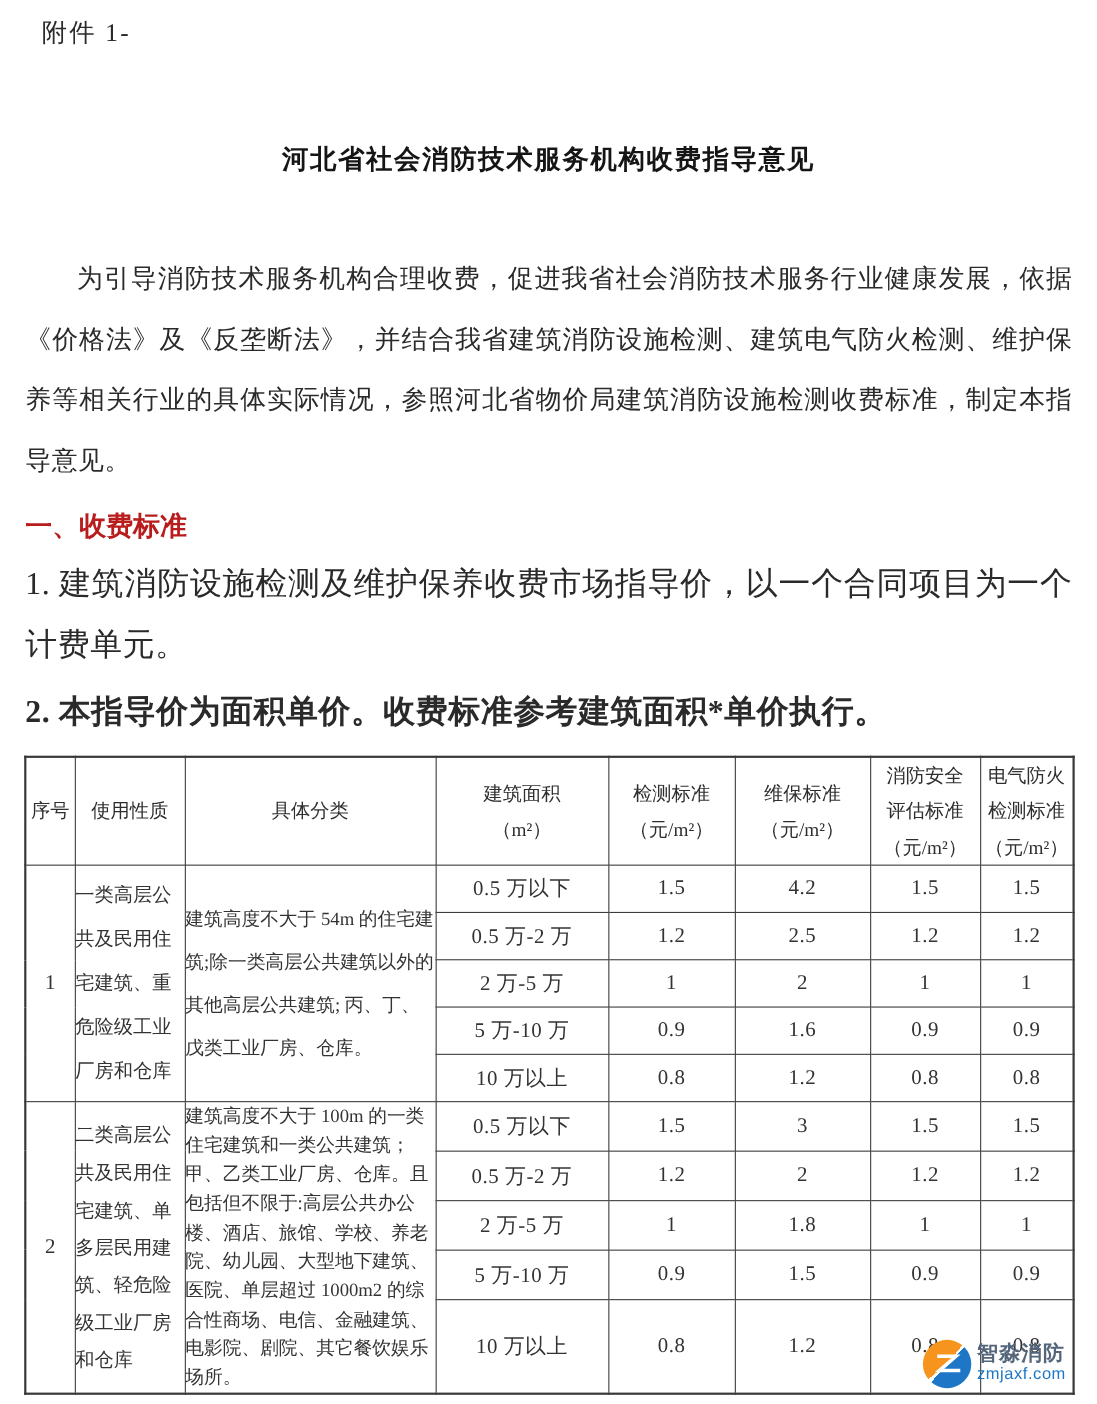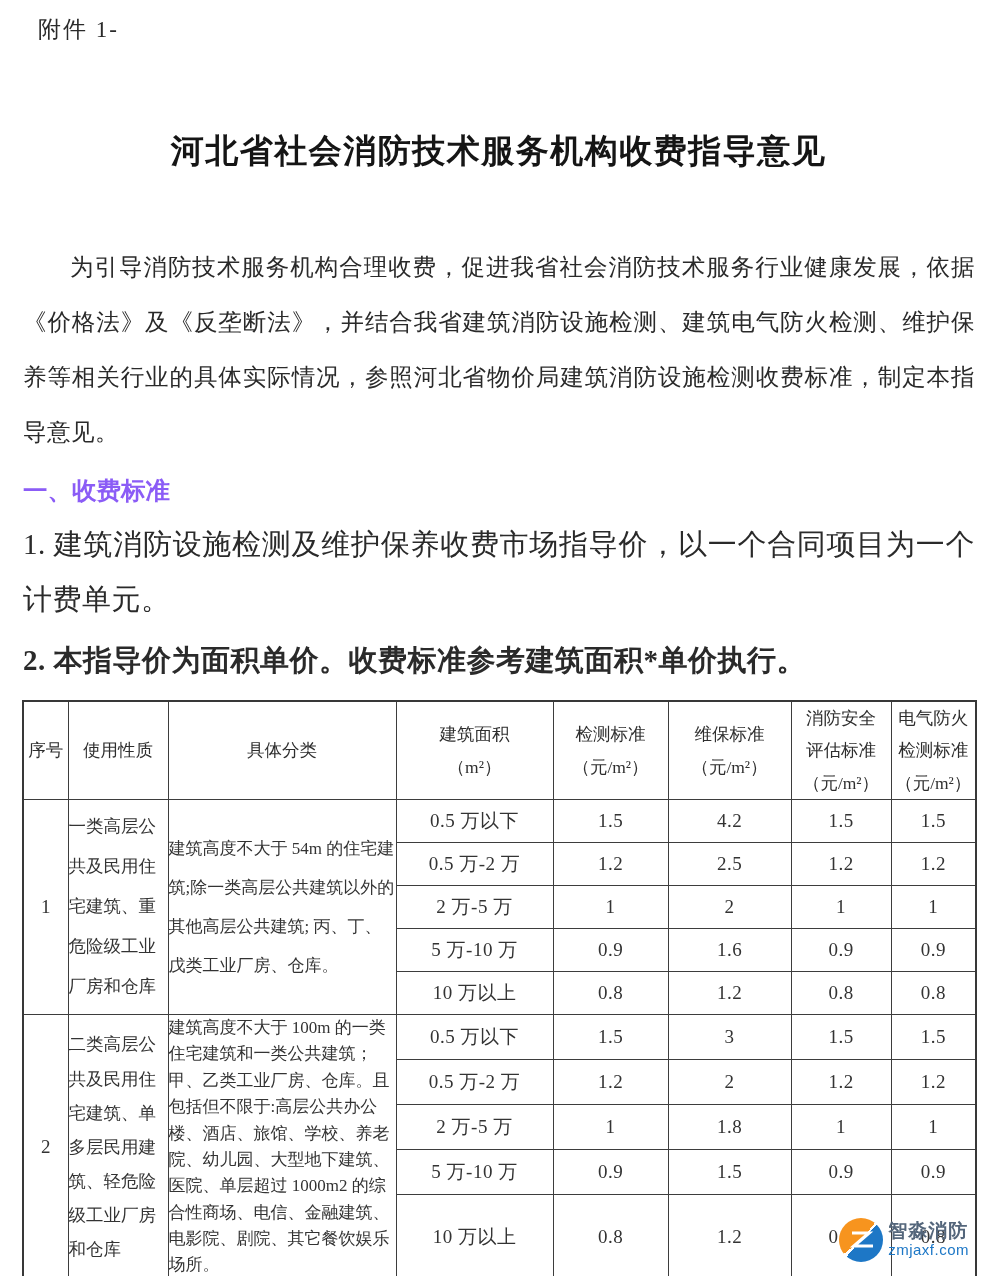--- a/index.html
+++ b/index.html
@@ -12,39 +12,39 @@
     color:#2a2a2a;
   }
   .attachment{
     margin:14px 0 0 38px;
     font-size:23px;
     letter-spacing:2px;
   }
   .doc-title{
     margin:84px 0 0 0;
     text-align:center;
-    font-size:33px;
+    font-size:24px;
     font-weight:700;
     color:#151515;
     letter-spacing:1.5px;
   }
   .intro{
     margin:66px 22px 0 23px;
     font-size:23.5px;
     line-height:55px;
     text-indent:2em;
     text-align:justify;
     letter-spacing:0.5px;
   }
   .section-heading{
     margin:14px 0 0 23px;
     font-size:24.5px;
     font-weight:700;
     font-family:"Liberation Sans","DejaVu Sans",sans-serif;
-    color:#8b5cf6;
+    color:#b91c1c;
   }
   .point{
     margin:10px 22px 0 23px;
     font-size:29px;
     line-height:55px;
     text-align:justify;
     letter-spacing:0.5px;
   }
   .point.second{margin-top:6px;font-weight:bold;}
 

